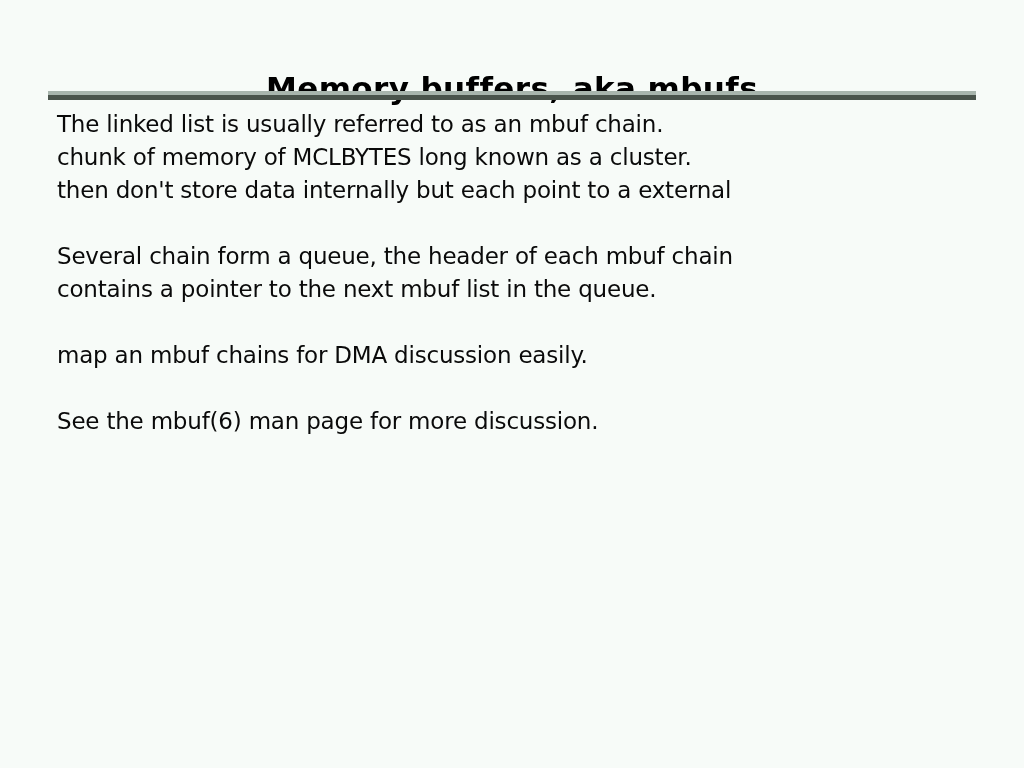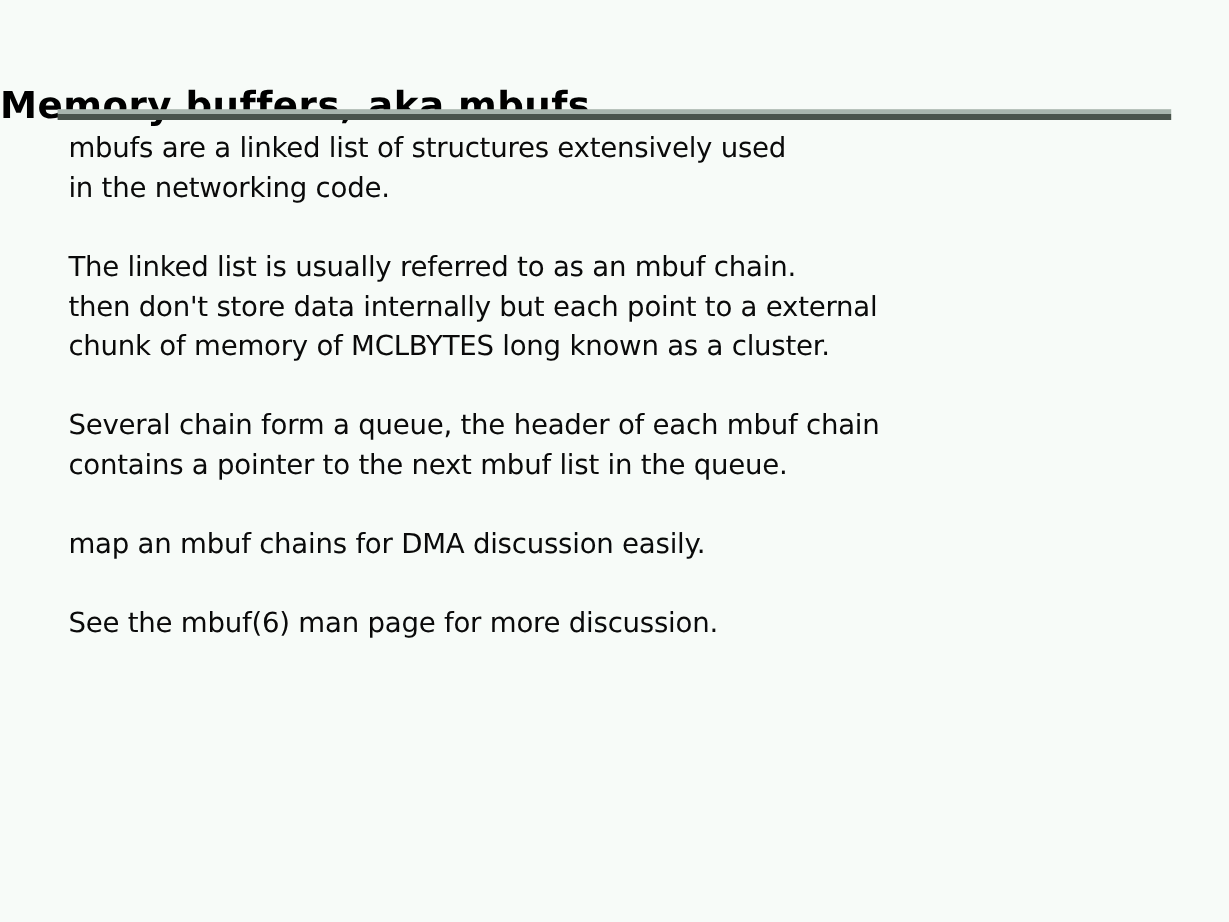--- a/index.html
+++ b/index.html
@@ -20,21 +20,21 @@
     height: 768px;
     box-sizing: border-box;
   }
 
   
   .slide-title {
     position: absolute;
     left: 0;
     top: 48px;
     width: 1024px;
-    text-align: left;
+    text-align: center;
     font-family: "DejaVu Sans", sans-serif;
     font-weight: bold;
     font-size: 31px;
     line-height: 38px;
     letter-spacing: 0.4px;
     color: #000000;
     white-space: nowrap;
   }
 
   
@@ -88,29 +88,25 @@
 
   <h1 class="slide-title">Memory buffers, aka mbufs</h1>
 
   <div class="title-rule">
     <div class="rule-top"></div>
     <div class="rule-bottom"></div>
   </div>
 
   <div class="body-block">
 
-    <div class="para">
-      <div class="line">mbufs are a linked list of structures extensively used</div>
-      <div class="line">in the networking code.</div>
-    </div>
 
     <div class="para">
       <div class="line">The linked list is usually referred to as an mbuf chain.</div>
+      <div class="line">chunk of memory of MCLBYTES long known as a cluster.</div>
       <div class="line">then don't store data internally but each point to a external</div>
-      <div class="line">chunk of memory of MCLBYTES long known as a cluster.</div>
     </div>
 
     <div class="para">
       <div class="line">Several chain form a queue, the header of each mbuf chain</div>
       <div class="line">contains a pointer to the next mbuf list in the queue.</div>
     </div>
 
     <div class="para">
       <div class="line">map an mbuf chains for DMA discussion easily.</div>
     </div>

